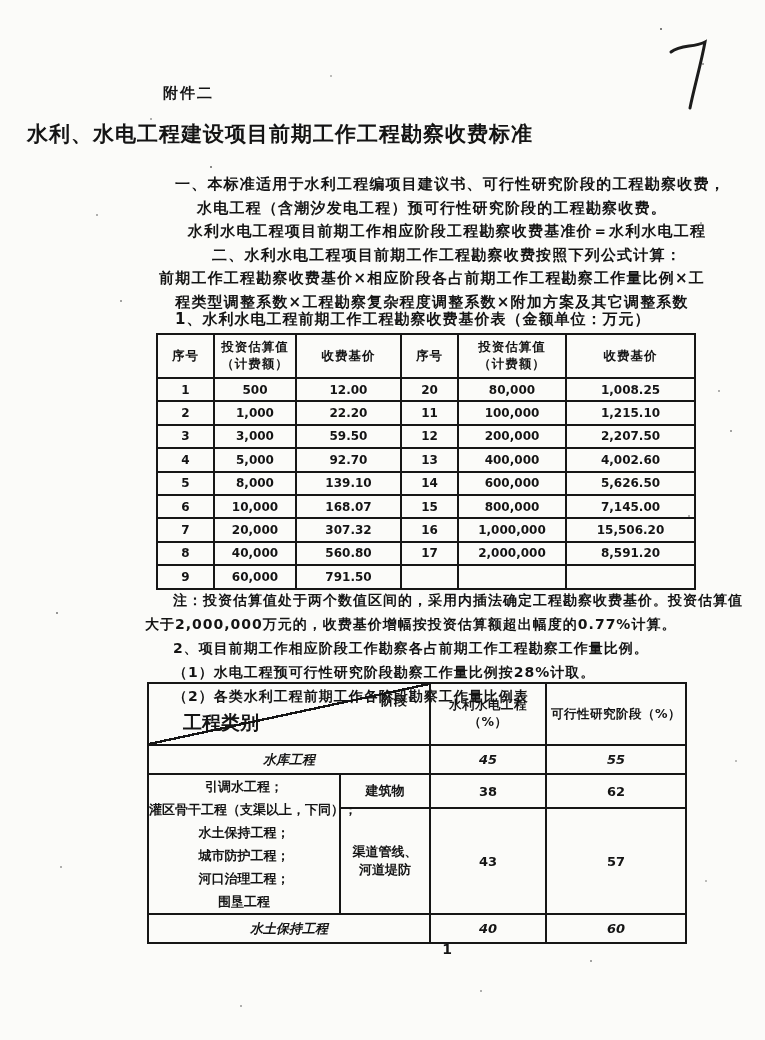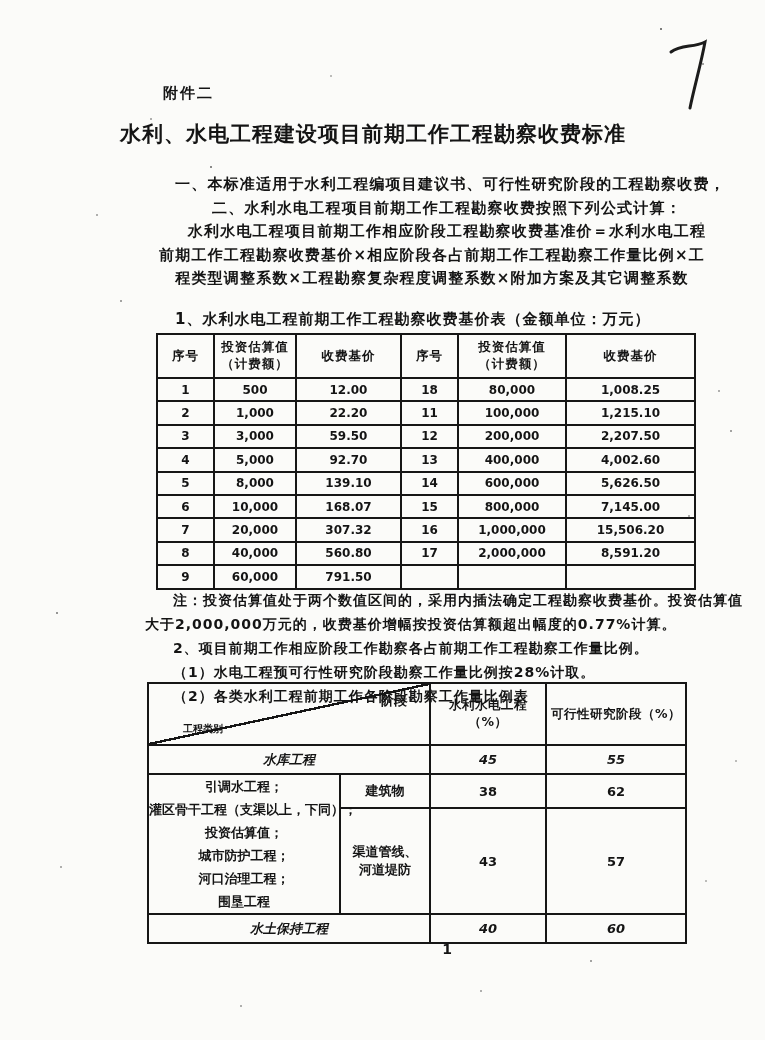--- a/index.html
+++ b/index.html
@@ -19,21 +19,21 @@
       120px 300px 0 rgba(0,0,0,.35), 700px 222px 0 rgba(0,0,0,.3),
       56px 612px 0 rgba(0,0,0,.4), 718px 390px 0 rgba(0,0,0,.3),
       730px 430px 0 rgba(0,0,0,.35), 688px 515px 0 rgba(0,0,0,.3),
       60px 866px 0 rgba(0,0,0,.3), 590px 960px 0 rgba(0,0,0,.35),
       480px 990px 0 rgba(0,0,0,.3), 240px 1005px 0 rgba(0,0,0,.3),
       705px 880px 0 rgba(0,0,0,.25), 150px 118px 0 rgba(0,0,0,.3),
       330px 75px 0 rgba(0,0,0,.25), 520px 600px 0 rgba(0,0,0,.35),
       200px 690px 0 rgba(0,0,0,.3), 735px 760px 0 rgba(0,0,0,.25);}
   .attach{left:136px;top:84px;font-size:15px;font-weight:700;letter-spacing:2px;}
   .seven{left:634px;top:30px;width:70px;height:90px;}
-  .title{left:0;top:120px;width:692px;text-align:center;
+  .title{left:0;top:120px;width:692px;
     font-size:21px;font-weight:800;letter-spacing:1px;}
   .intro{left:118px;top:173px;width:574px;font-size:15px;font-weight:700;}
   .intro .ln{height:23.5px;line-height:23.5px;letter-spacing:1.2px;white-space:nowrap;text-align:center;}
   .intro .ind{text-indent:2em;}
   .cap1{left:118px;top:310px;width:574px;font-size:15px;font-weight:700;
     text-indent:2em;letter-spacing:1px;white-space:nowrap;}
   table{border-collapse:collapse;table-layout:fixed;}
   .t1{left:156px;top:333px;width:538px;border:2.5px solid #161616;}
   .t1 th,.t1 td{border:2px solid #161616;text-align:center;vertical-align:middle;
     font-weight:700;padding:0;overflow:hidden;}
@@ -50,21 +50,21 @@
   .t2 .hrow{height:62px;}
   .t2 .srow{height:29px;font-style:italic;}
   .t2 .brow{height:29px;}
   .t2 .crow{height:90px;}
   .t2 .hd{font-size:12.5px;letter-spacing:.5px;}
   .diag{position:relative;
     background:linear-gradient(to bottom right,
       transparent calc(50% - 1.2px),#161616 calc(50% - 1.2px),
       #161616 calc(50% + 1.2px),transparent calc(50% + 1.2px));}
   .diag .stage{position:absolute;top:8px;right:22px;font-size:13px;}
-  .diag .cat{position:absolute;bottom:8px;left:34px;font-size:10px;}
+  .diag .cat{position:absolute;bottom:8px;left:34px;font-size:19px;}
   .list-cell{font-size:12.5px;border-radius:24px;}
   .list-cell .li{line-height:23px;white-space:nowrap;}
   .pageno{left:0;top:941px;width:840px;text-align:center;font-size:14px;font-weight:700;}
   svg{display:block;}
 </style>
 </head>
 <body>
 
 <div class="speckles"></div>
 
@@ -73,22 +73,23 @@
 <div class="abs seven">
   <svg width="70" height="90" viewBox="0 0 70 90">
     <path d="M10 22 C 20 14, 32 18, 44 12 C 40 34, 33 58, 29 78" fill="none" stroke="#1c1c1c" stroke-width="3" stroke-linecap="round"></path>
   </svg>
 </div>
 
 <div class="abs title">水利、水电工程建设项目前期工作工程勘察收费标准</div>
 
 <div class="abs intro">
   <div class="ln ind">一、本标准适用于水利工程编项目建议书、可行性研究阶段的工程勘察收费，</div>
+  <div class="ln">水电工程（含潮汐发电工程）预可行性研究阶段的工程勘察收费。</div>
+  <div class="ln ind">水利水电工程项目前期工作相应阶段工程勘察收费基准价＝水利水电工程</div>
   <div class="ln ind">二、水利水电工程项目前期工作工程勘察收费按照下列公式计算：</div>
-  <div class="ln ind">水利水电工程项目前期工作相应阶段工程勘察收费基准价＝水利水电工程</div>
   <div class="ln">前期工作工程勘察收费基价×相应阶段各占前期工作工程勘察工作量比例×工</div>
   <div class="ln">程类型调整系数×工程勘察复杂程度调整系数×附加方案及其它调整系数</div>
 </div>
 
 <div class="abs cap1">1、水利水电工程前期工作工程勘察收费基价表（金额单位：万元）</div>
 
 <table class="abs t1">
   <colgroup>
     <col style="width:57px">
       <col style="width:82px">
@@ -111,21 +112,21 @@
         <div>（计费额）</div>
       </th>
       <th>收费基价</th>
     </tr>
   </thead>
   <tbody>
       <tr>
         <td>1</td>
         <td>500</td>
         <td>12.00</td>
-        <td>18</td>
+        <td>20</td>
         <td>80,000</td>
         <td>1,008.25</td>
       </tr>
       <tr>
         <td>2</td>
         <td>1,000</td>
         <td>22.20</td>
         <td>11</td>
         <td>100,000</td>
         <td>1,215.10</td>
@@ -215,21 +216,21 @@
     </tr>
     <tr class="srow">
       <td colspan="2">水库工程</td>
       <td>45</td>
       <td>55</td>
     </tr>
     <tr class="brow">
       <td rowspan="2" class="list-cell">
           <div class="li">引调水工程；</div>
           <div class="li">灌区骨干工程（支渠以上，下同）；</div>
-          <div class="li">投资估算值；</div>
+          <div class="li">水土保持工程；</div>
           <div class="li">城市防护工程；</div>
           <div class="li">河口治理工程；</div>
           <div class="li">围垦工程</div>
         </td>
       <td>建筑物</td>
       <td>38</td>
       <td>62</td>
     </tr>
     <tr class="crow">
       <td>

